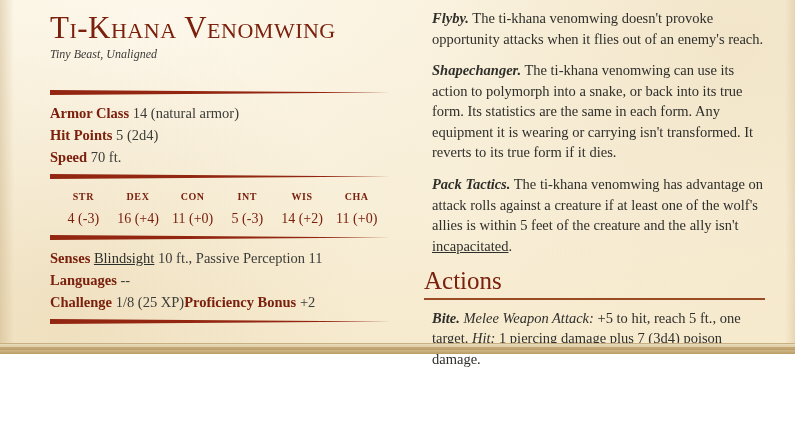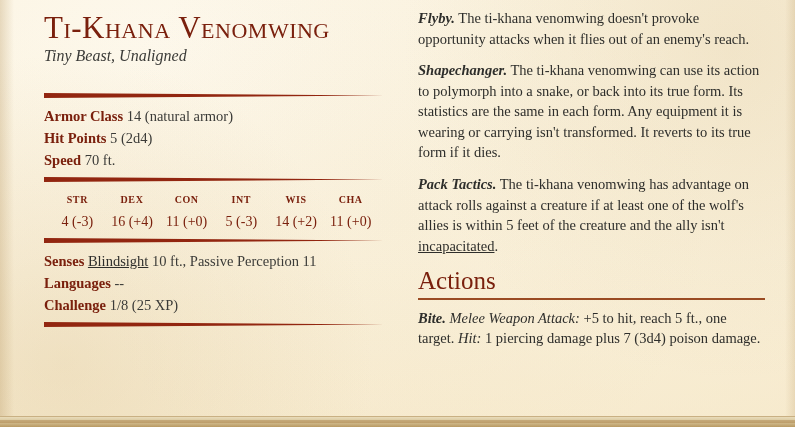--- a/index.html
+++ b/index.html
@@ -10,28 +10,28 @@
     width: 795px;
     height: 427px;
     overflow: hidden;
     background: #ffffff;
     font-family: "Liberation Serif", serif;
   }
 
   .statblock {
     position: relative;
     width: 795px;
-    height: 427px;
+    height: 354px;
     box-sizing: border-box;
     background:
       linear-gradient(180deg, rgba(253,245,226,0.0) 0%, rgba(250,240,215,0.25) 60%, rgba(246,232,200,0.55) 100%),
       radial-gradient(ellipse at 20% 10%, #fdf8ec 0%, #fbf3df 45%, #f7ecd3 100%);
     display: flex;
     flex-direction: row;
-    padding: 0 0 0 8px;
+    padding: 0 0 0 14px;
   }
 
   
   .statblock::before {
     content: "";
     position: absolute;
     inset: 0;
     pointer-events: none;
     background:
       radial-gradient(circle at 8% 85%, rgba(205,175,120,0.22) 0%, rgba(205,175,120,0) 38%),
@@ -58,21 +58,21 @@
     font-variant: small-caps;
     color: #7a200d;
     font-size: 31px;
     line-height: 1.0;
     letter-spacing: 0.5px;
     margin: 4px 0 4px 0;
     font-weight: normal;
   }
   .creature-type {
     font-style: italic;
-    font-size: 16px;
+    font-size: 12px;
     color: #3b3b38;
     margin-bottom: 28px;
   }
 
   .tapered-rule {
     display: block;
     width: 100%;
     height: 5px;
     margin: 6px 0 8px 0;
   }
@@ -126,21 +126,21 @@
     width: 100%;
     height: 1.5px;
     background: #9a4b23;
     margin: 2px 0 8px 0;
   }
 
   .trait {
     font-size: 14.5px;
     color: #2e2e2b;
     line-height: 1.42;
-    margin: 0 0 11px 0;
+    margin: 0 0 11px 8px;
     text-align: left;
   }
   .trait .tname {
     font-style: italic;
     font-weight: bold;
   }
   .trait em { font-style: italic; }
 
   .link {
     text-decoration: underline;
@@ -259,20 +259,24 @@
     </div>
     <div class="attr-line">
       <span class="lbl">Languages</span>
       <span>--</span>
     </div>
     <div class="attr-line" style="display:flex; ">
       <span style="white-space:nowrap;">
         <span class="lbl">Challenge</span>
         <span>1/8 (25 XP)</span>
       </span>
+      <span style="white-space:nowrap;">
+        <span class="lbl">Proficiency Bonus</span>
+        <span>+2</span>
+      </span>
     </div>
 
     <span class="tapered-rule">
       <svg width="340" height="5" viewBox="0 0 340 5" preserveAspectRatio="none" aria-hidden="true">
         <polygon points="0,0 340,2.5 0,5" fill="#922610"></polygon>
       </svg>
     </span>
 
   </div>
 

